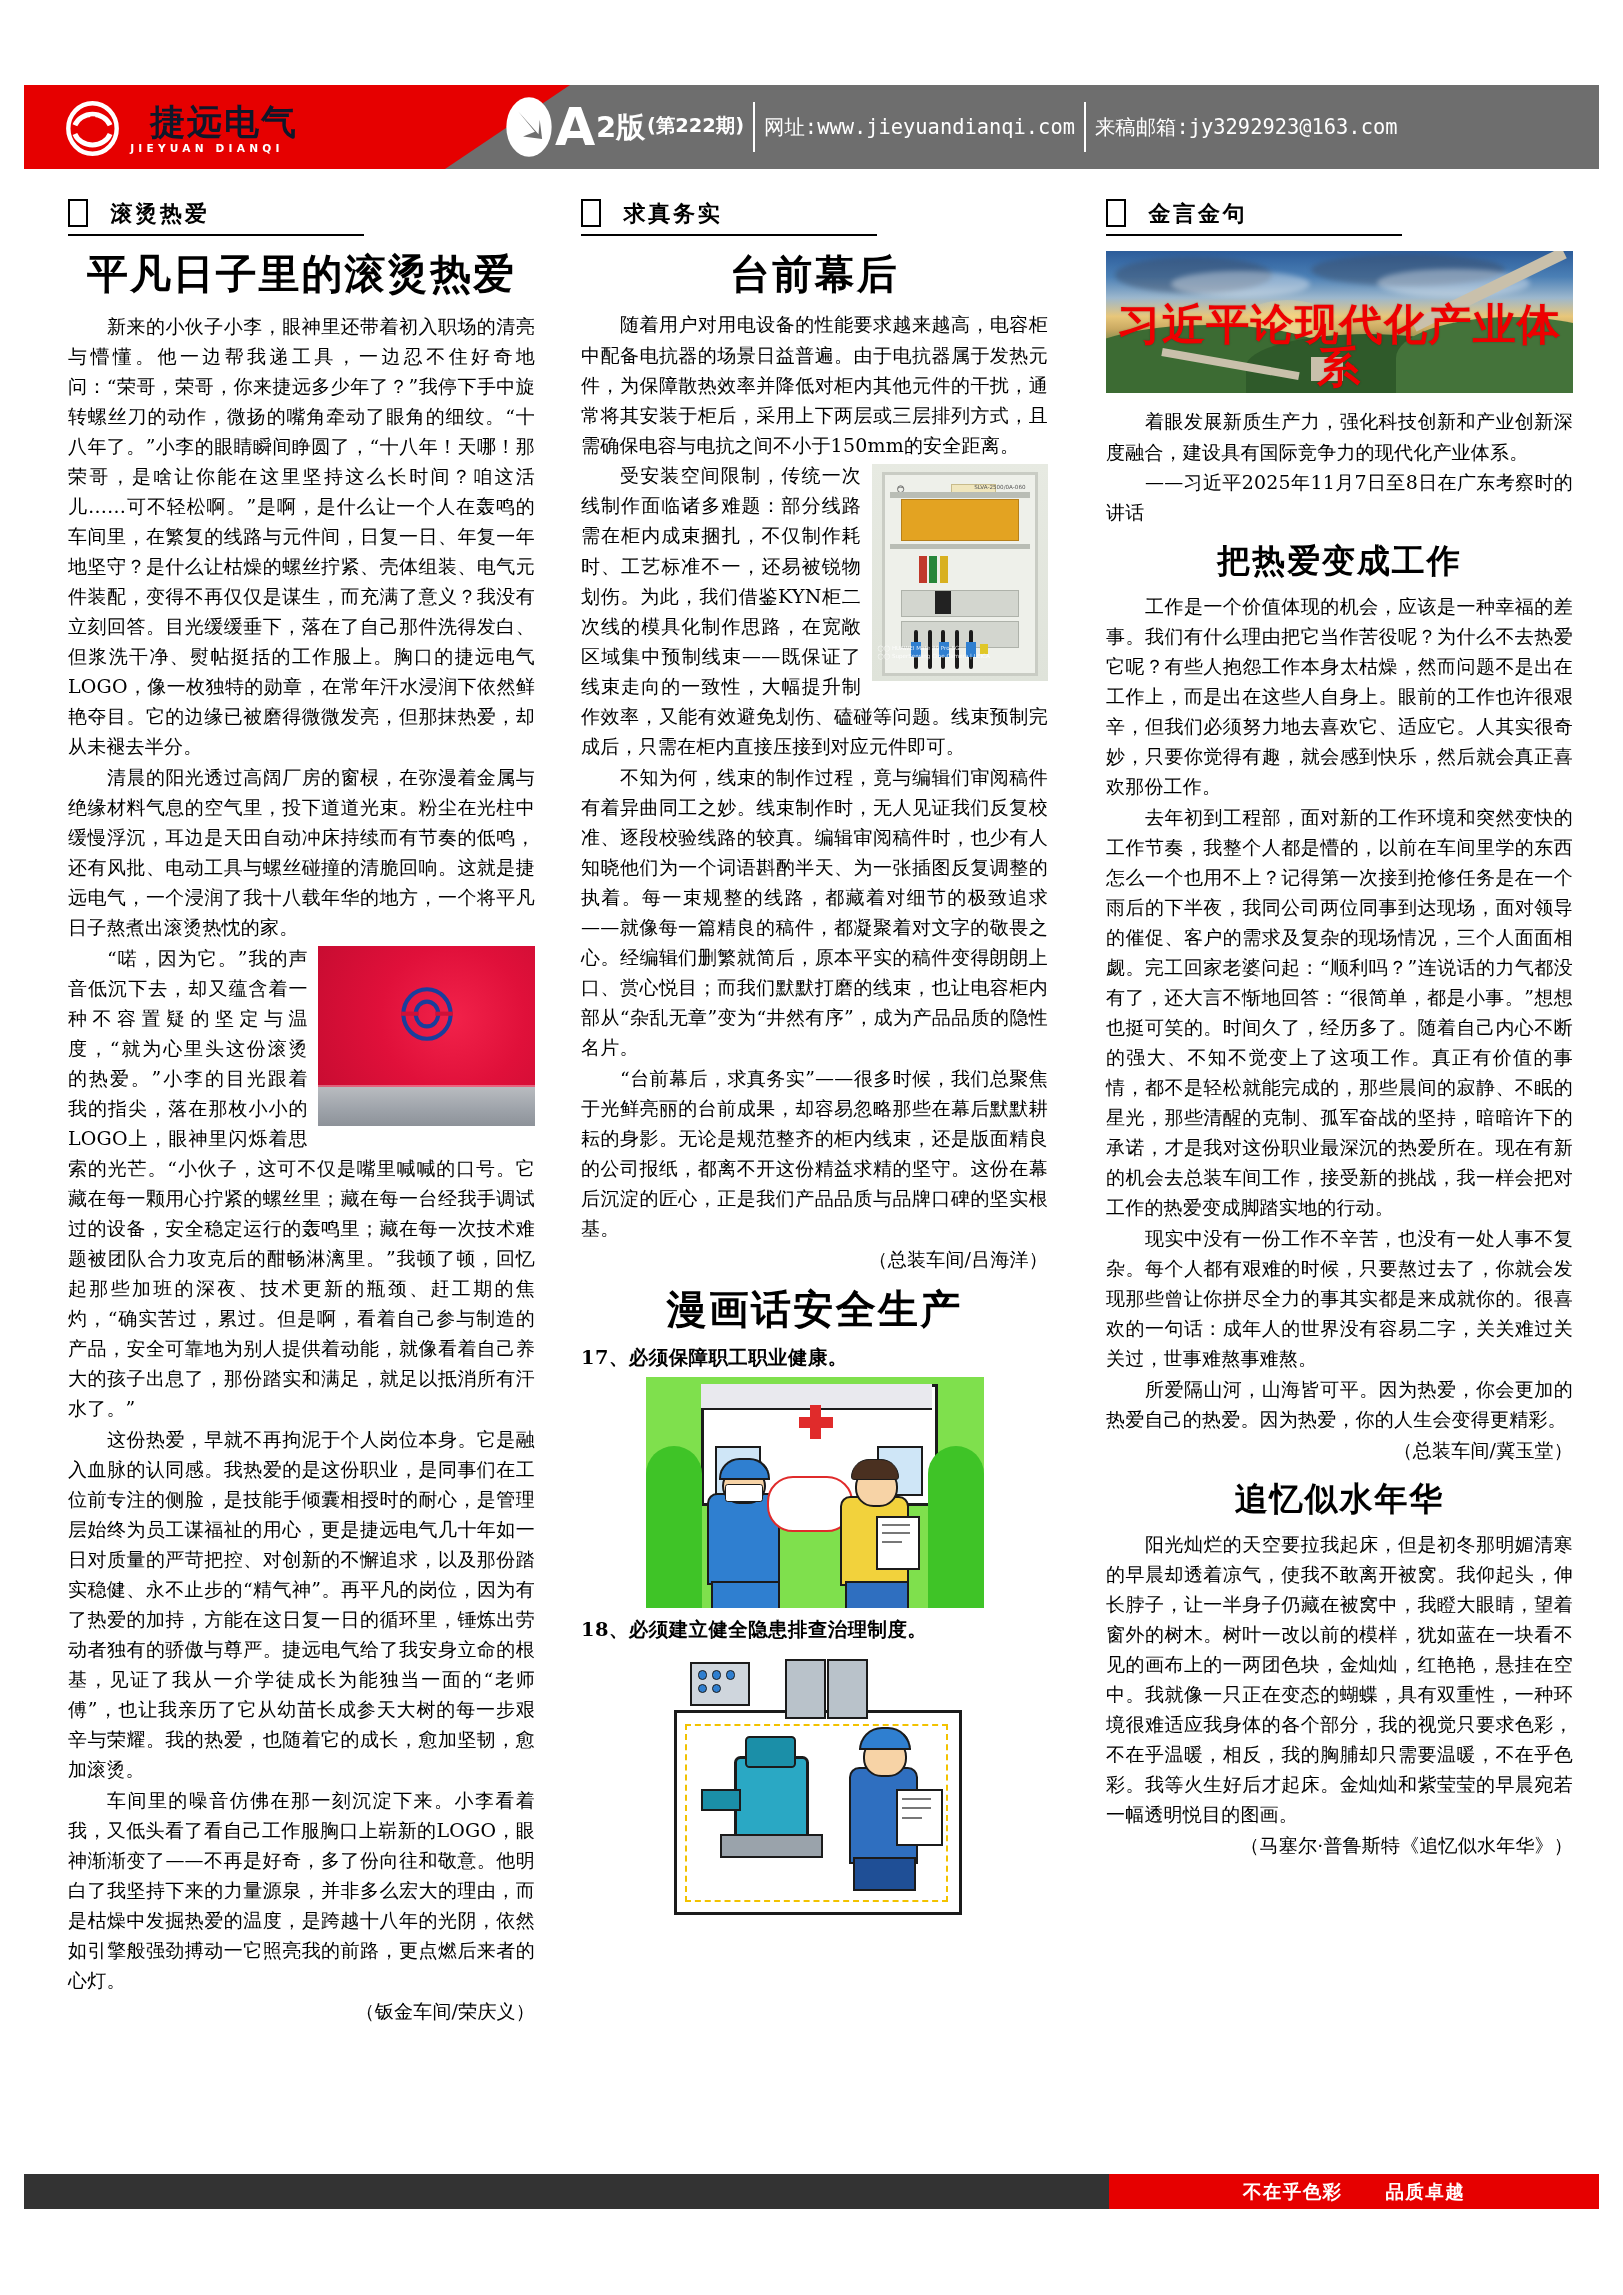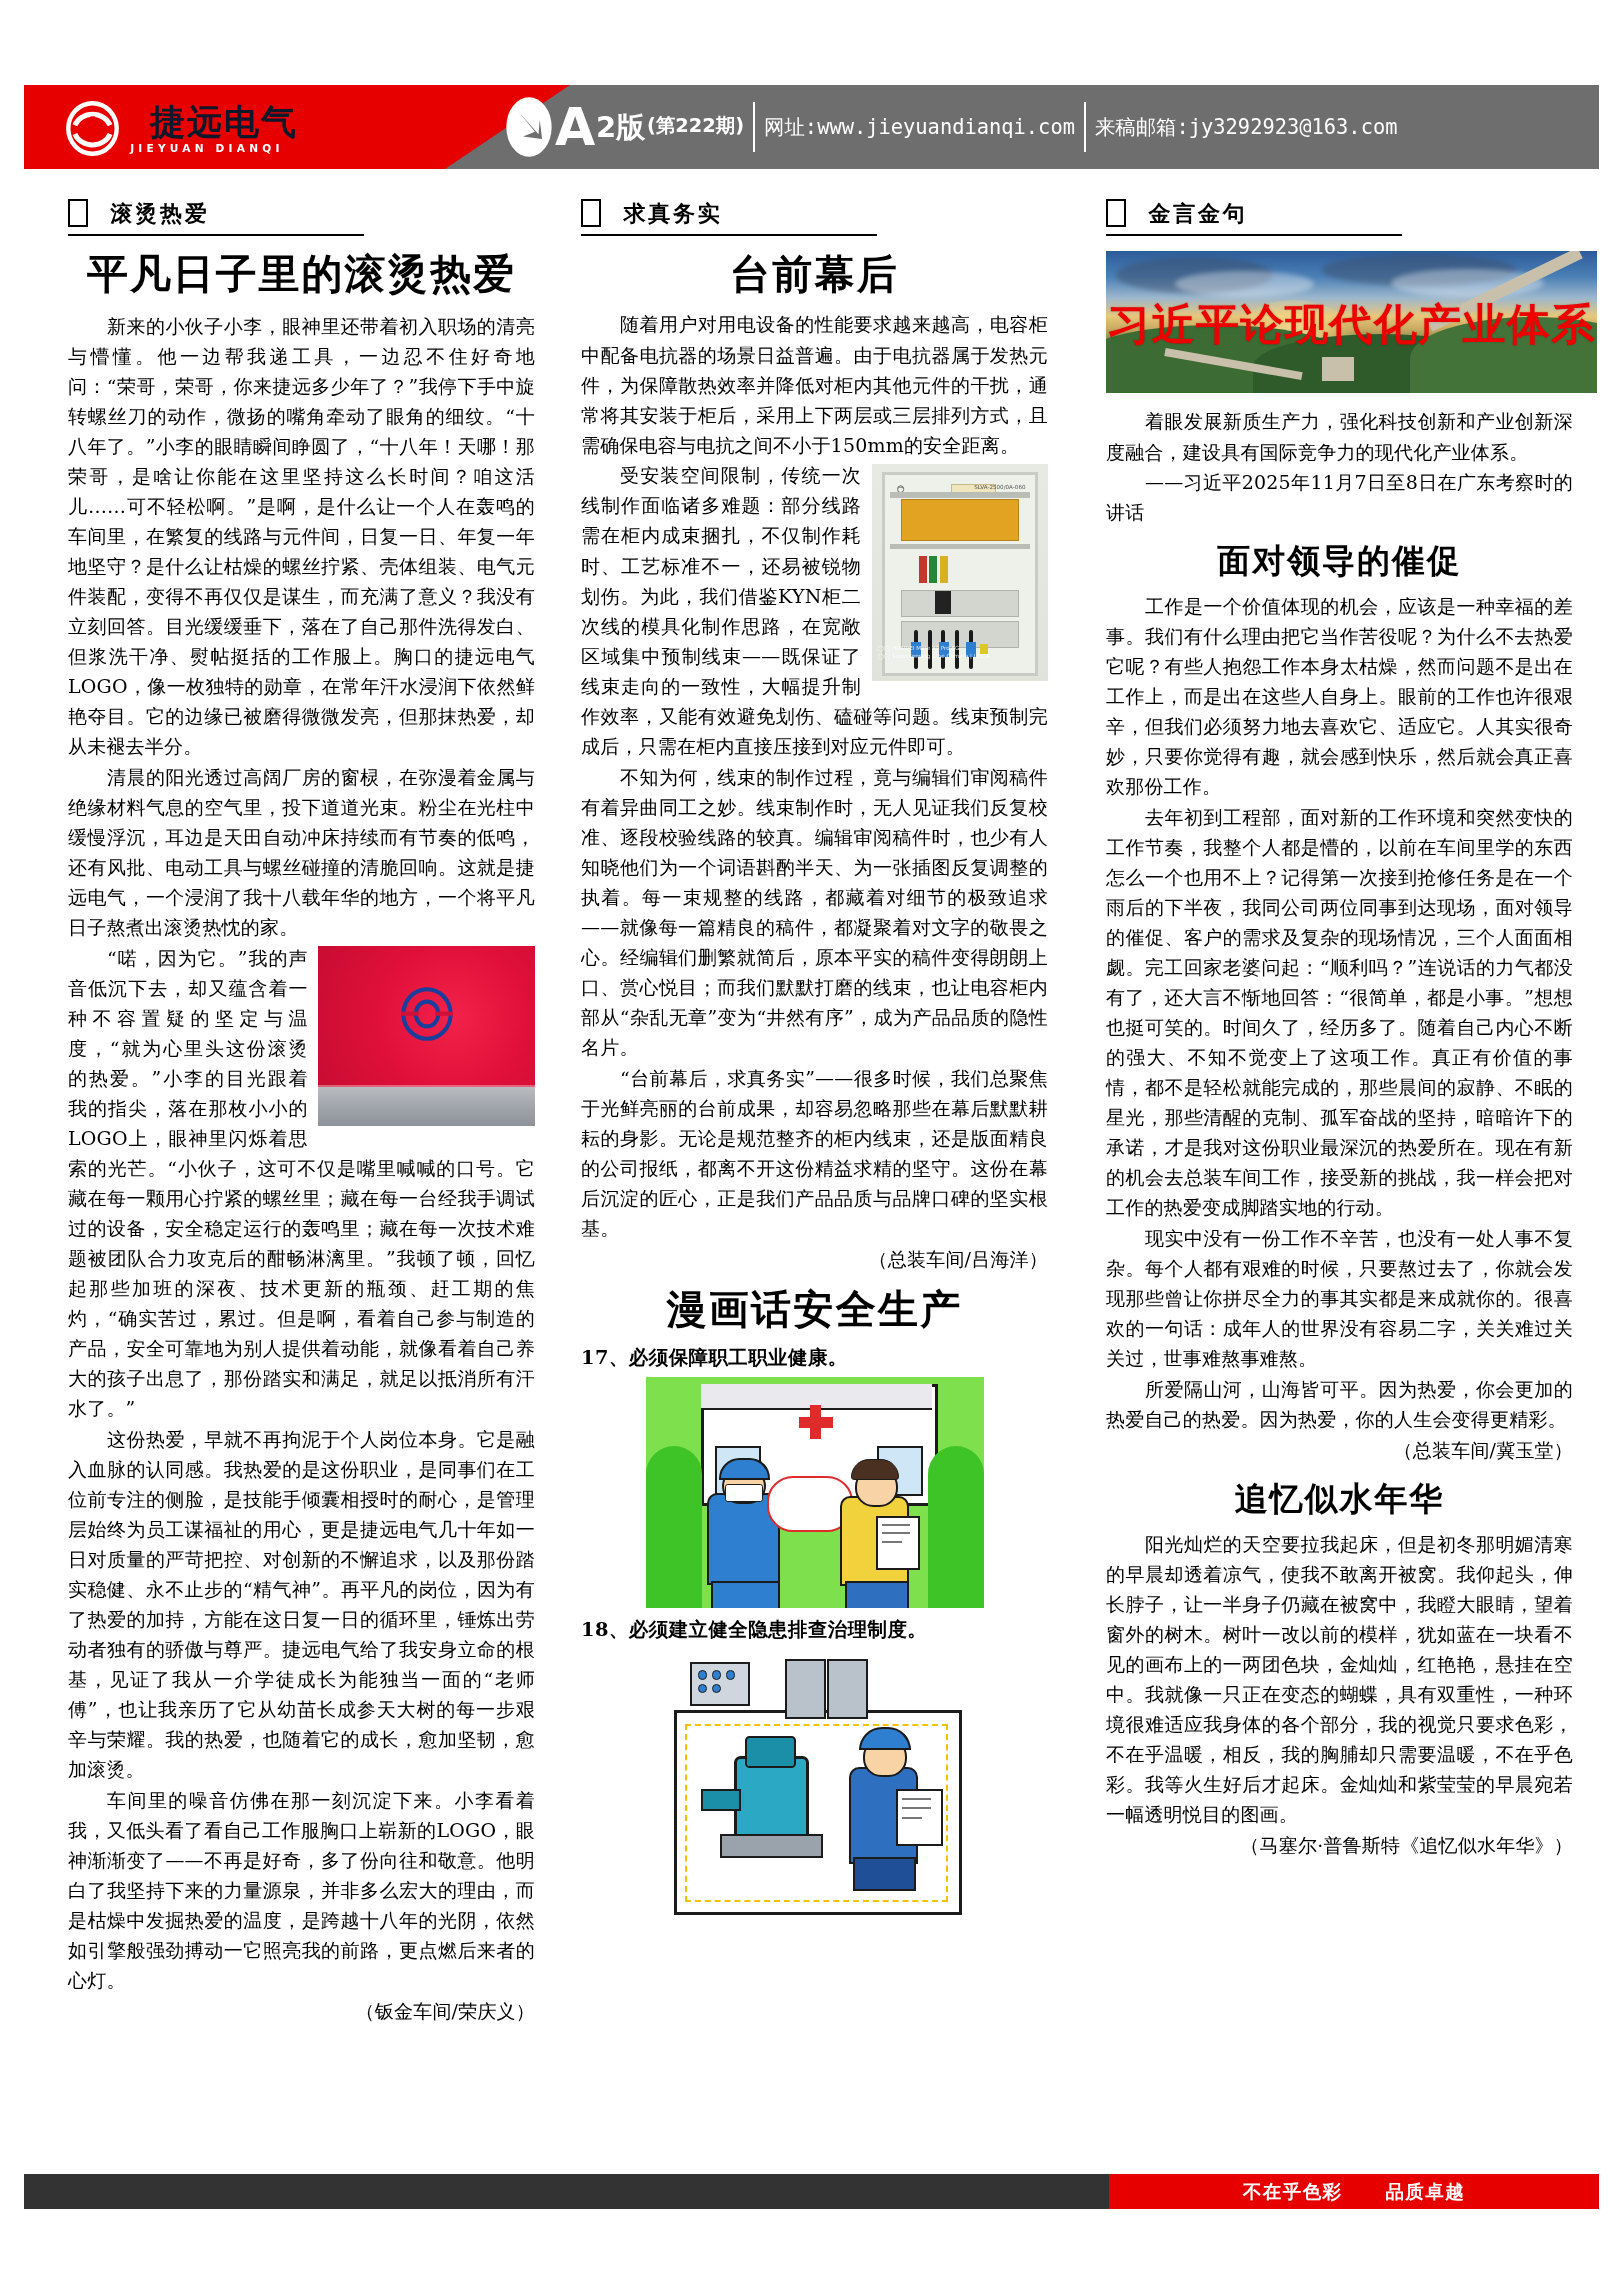--- a/index.html
+++ b/index.html
@@ -66,21 +66,21 @@
   .pc-blk{position:absolute;background:#222;}
   .pc-wire{position:absolute;width:4.2px;background:#1a1a1a;border-radius:1.9px;}
   .pc-rgy{position:absolute;width:7.4px;}
   .pc-watermark{position:absolute;left:5.6px;bottom:20.4px;color:rgba(255,255,255,.85);font-family:"DejaVu Sans","Liberation Sans",sans-serif;font-size:5.6px;line-height:1.5;}
   .pc-logo{position:absolute;left:12px;top:10.2px;}
   .pc-tag{position:absolute;left:44%;top:9.3px;width:43px;height:9.3px;background:#f0e6bd;border:0.9px solid #c8bb8b;}
   .pc-code{position:absolute;right:9.3px;top:9.7px;color:#555;font-family:"DejaVu Sans","Liberation Sans",sans-serif;font-size:5.6px;}
 
   
   .photo-wall{width:467px;height:142px;position:relative;overflow:hidden;
-    background:linear-gradient(180deg,#2c5c9a 0%,#4a7fb5 18%,#9cb7cd 33%,#e8c77a 46%,#c9a961 55%,#5e7d45 68%,#3e6030 85%,#2f4a26 100%);padding-left:24px;}
+    background:linear-gradient(180deg,#2c5c9a 0%,#4a7fb5 18%,#9cb7cd 33%,#e8c77a 46%,#c9a961 55%,#5e7d45 68%,#3e6030 85%,#2f4a26 100%);}
   .pw-sun{position:absolute;left:24%;top:34%;width:139px;height:106px;border-radius:50%;
     background:radial-gradient(circle,rgba(255,243,190,.95) 0%,rgba(255,220,130,.5) 45%,rgba(255,200,100,0) 75%);}
   .pw-cloud{position:absolute;border-radius:50%;background:rgba(255,255,255,.35);filter:blur(2.8px);}
   .pw-cloud.d{background:rgba(60,75,100,.45);}
   .pw-hill{position:absolute;border-radius:50% 50% 0 0;}
   .pw-wall{position:absolute;background:#c9c0ab;}
   .pw-title{position:absolute;left:0;right:0;top:36%;text-align:center;
     font-family:"DejaVu Sans","Liberation Sans",sans-serif;font-weight:bold;font-size:43px;
     color:#ee0000;letter-spacing:1.4px;line-height:1;text-shadow:0 0 1.9px rgba(0,0,0,.25);}
 
@@ -310,21 +310,21 @@
     <div class="pw-hill" style="left:62%;top:46%;width:50%;height:58%;background:#44733a;"></div>
     <div class="pw-wall" style="left:66%;top:48%;width:167px;height:12px;transform:rotate(-26deg);transform-origin:left center;"></div>
     <div class="pw-wall" style="left:12%;top:68%;width:139px;height:8.3px;transform:rotate(10deg);transform-origin:left center;"></div>
     <div class="pw-wall" style="left:44%;top:74%;width:32px;height:24px;"></div>
     <div class="pw-title">习近平论现代化产业体系</div>
   </div>
 
   <p class="body" style="margin-top:13px;">着眼发展新质生产力，强化科技创新和产业创新深度融合，建设具有国际竞争力的现代化产业体系。</p>
   <p class="body">——习近平2025年11月7日至8日在广东考察时的讲话</p>
 
-  <div class="title-m">面对领导的催促</div>
+  <div class="title-m">把热爱变成工作</div>
 
   <p class="body">工作是一个价值体现的机会，应该是一种幸福的差事。我们有什么理由把它当作苦役呢？为什么不去热爱它呢？有些人抱怨工作本身太枯燥，然而问题不是出在工作上，而是出在这些人自身上。眼前的工作也许很艰辛，但我们必须努力地去喜欢它、适应它。人其实很奇妙，只要你觉得有趣，就会感到快乐，然后就会真正喜欢那份工作。</p>
   <p class="body">去年初到工程部，面对新的工作环境和突然变快的工作节奏，我整个人都是懵的，以前在车间里学的东西怎么一个也用不上？记得第一次接到抢修任务是在一个雨后的下半夜，我同公司两位同事到达现场，面对领导的催促、客户的需求及复杂的现场情况，三个人面面相觑。完工回家老婆问起：“顺利吗？”连说话的力气都没有了，还大言不惭地回答：“很简单，都是小事。”想想也挺可笑的。时间久了，经历多了。随着自己内心不断的强大、不知不觉变上了这项工作。真正有价值的事情，都不是轻松就能完成的，那些晨间的寂静、不眠的星光，那些清醒的克制、孤军奋战的坚持，暗暗许下的承诺，才是我对这份职业最深沉的热爱所在。现在有新的机会去总装车间工作，接受新的挑战，我一样会把对工作的热爱变成脚踏实地的行动。</p>
   <p class="body">现实中没有一份工作不辛苦，也没有一处人事不复杂。每个人都有艰难的时候，只要熬过去了，你就会发现那些曾让你拼尽全力的事其实都是来成就你的。很喜欢的一句话：成年人的世界没有容易二字，关关难过关关过，世事难熬事难熬。</p>
   <p class="body">所爱隔山河，山海皆可平。因为热爱，你会更加的热爱自己的热爱。因为热爱，你的人生会变得更精彩。</p>
   <p class="sign">（总装车间/冀玉堂）</p>
 
   <div class="title-m">追忆似水年华</div>
   <p class="body">阳光灿烂的天空要拉我起床，但是初冬那明媚清寒的早晨却透着凉气，使我不敢离开被窝。我仰起头，伸长脖子，让一半身子仍藏在被窝中，我瞪大眼睛，望着窗外的树木。树叶一改以前的模样，犹如蓝在一块看不见的画布上的一两团色块，金灿灿，红艳艳，悬挂在空中。我就像一只正在变态的蝴蝶，具有双重性，一种环境很难适应我身体的各个部分，我的视觉只要求色彩，不在乎温暖，相反，我的胸脯却只需要温暖，不在乎色彩。我等火生好后才起床。金灿灿和紫莹莹的早晨宛若一幅透明悦目的图画。</p>
   <p class="sign">（马塞尔·普鲁斯特《追忆似水年华》）</p>

